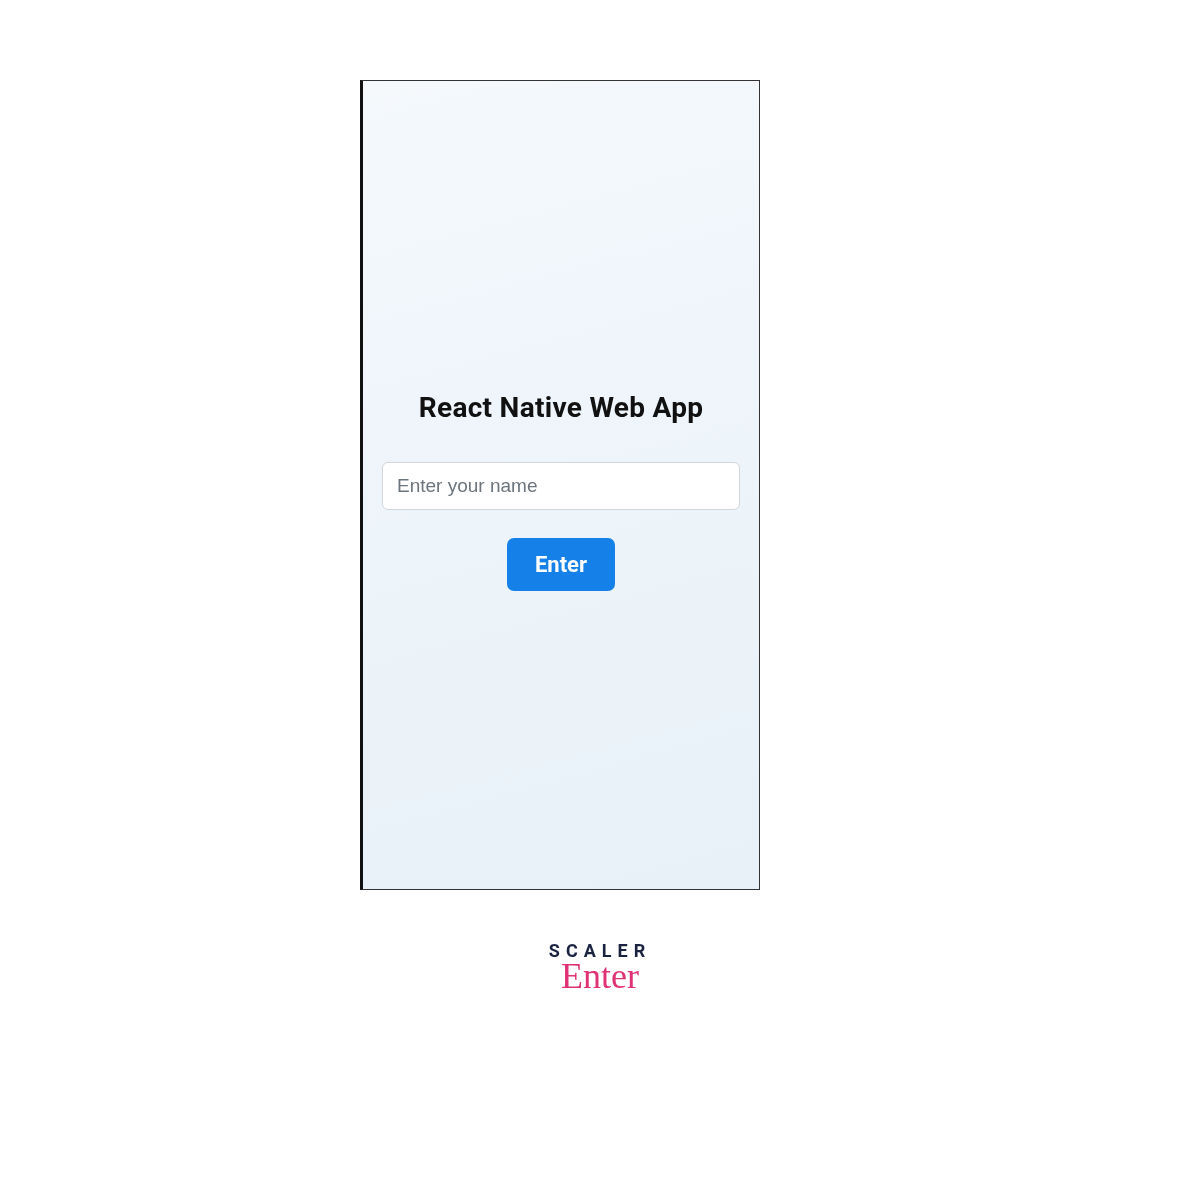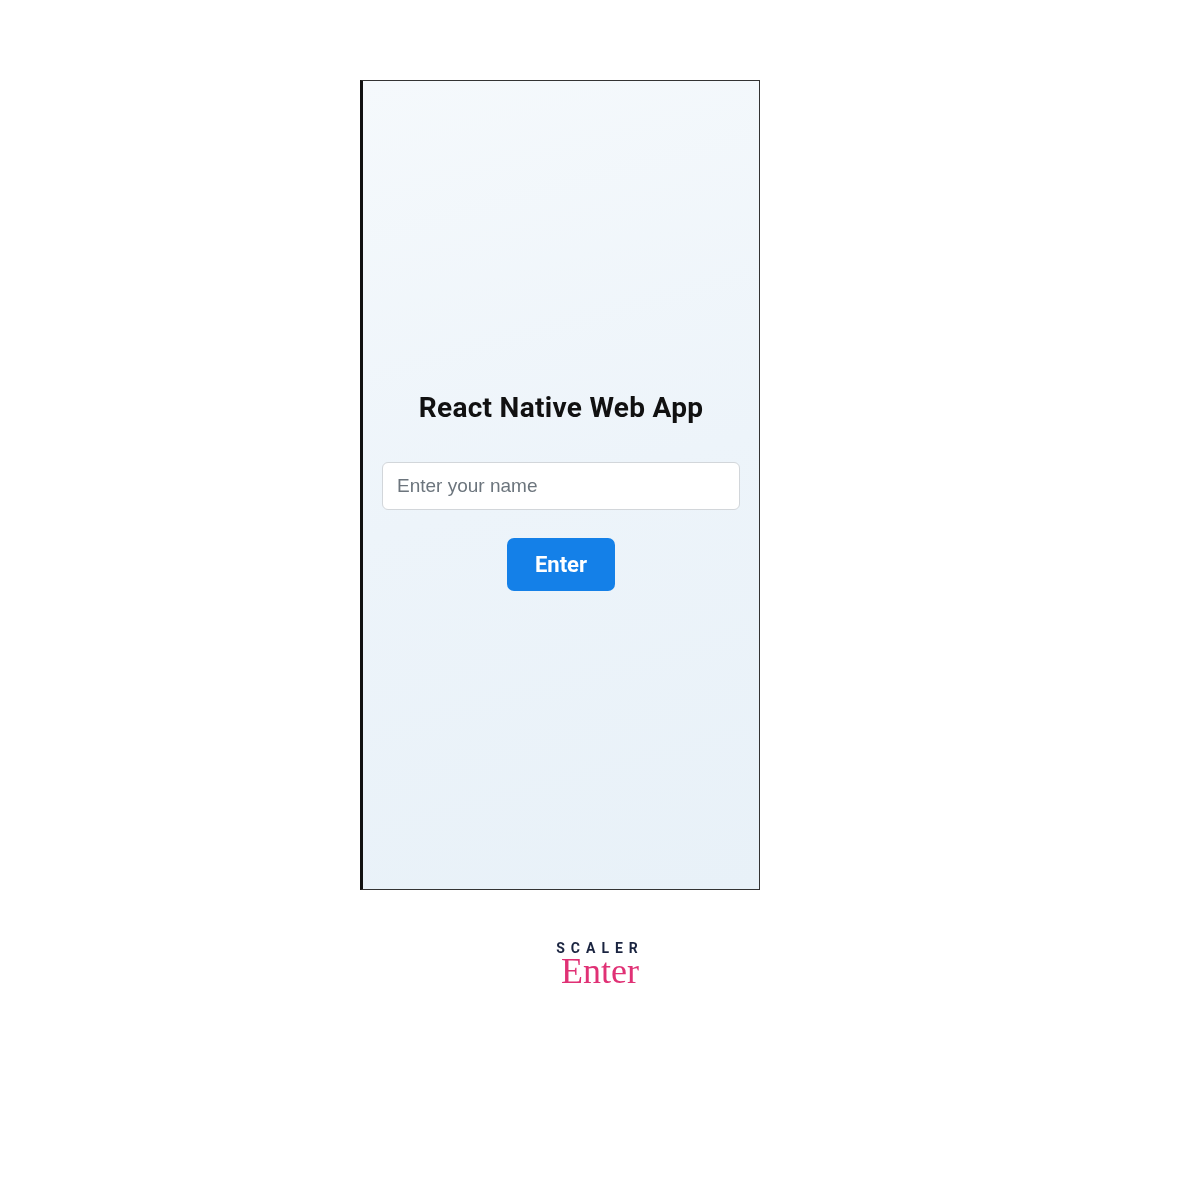--- a/index.html
+++ b/index.html
@@ -70,21 +70,21 @@
 
     .logo {
       position: absolute;
       left: 50%;
       transform: translateX(-50%);
       top: 940px;
       text-align: center;
     }
 
     .logo-top {
-      font-size: 14px;
+      font-size: 18px;
       font-weight: 700;
       color: #1a2440;
       letter-spacing: 6px;
       text-transform: uppercase;
     }
 
     .logo-bottom {
       font-family: "Brush Script MT", "Lucida Handwriting", cursive;
       font-size: 36px;
       color: #e03175;

